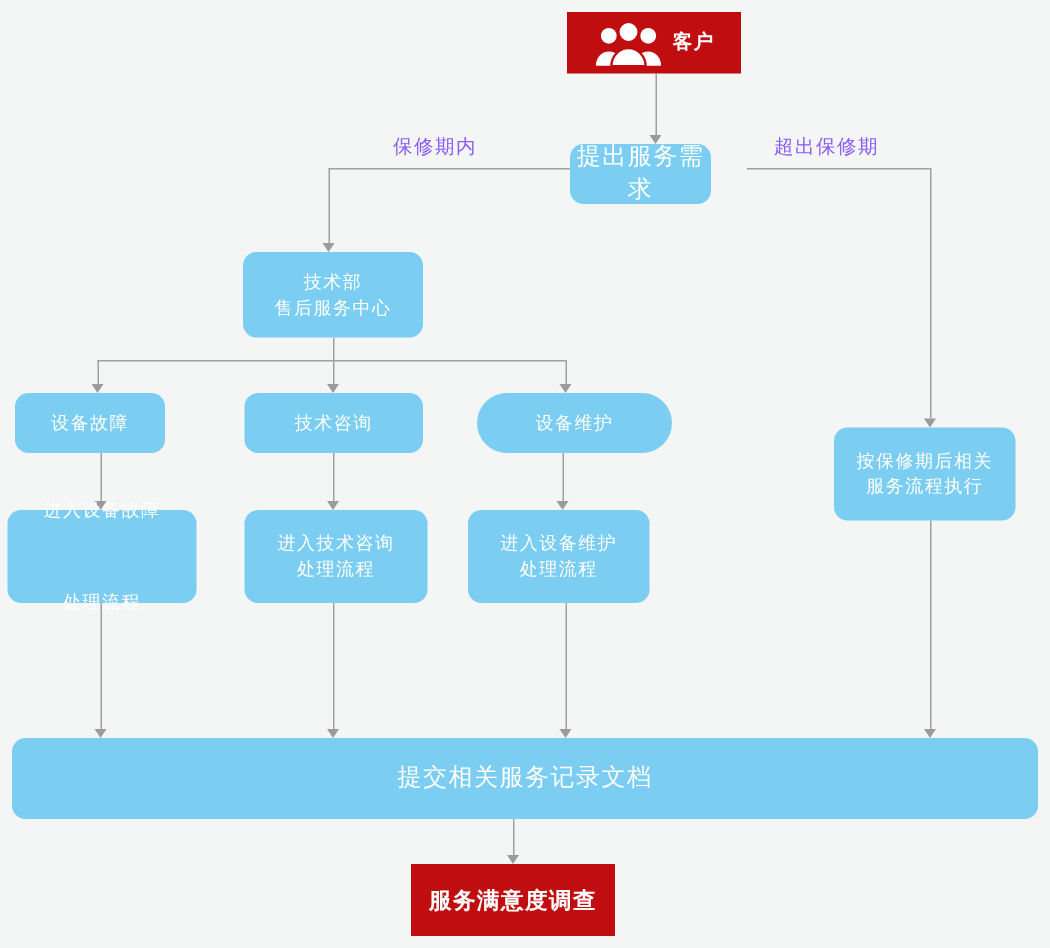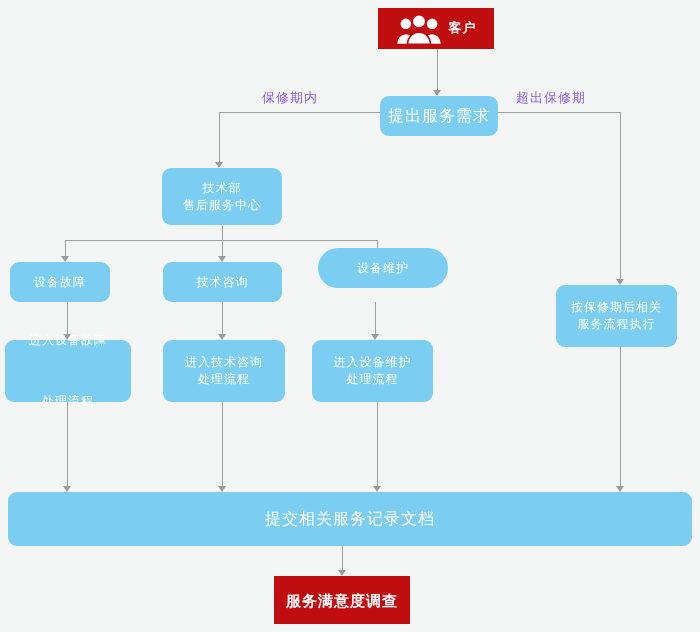--- a/index.html
+++ b/index.html
@@ -35,25 +35,25 @@
     background:#c00d10;
     border-radius:0;
     font-weight:bold;
   }
   .node-customer {
     left:378px; top:8px; width:116px; height:41px;
     flex-direction:row;
     gap:7px;
     font-size:13px;
   }
-  .node-request   { left:380px; top:96px;  width:118px; height:40px; font-size:16px; }
+  .node-request   { left:380px; top:96px;  width:94px; height:40px; font-size:16px; }
   .node-tech      { left:162px; top:168px; width:120px; height:57px; }
   .node-fault     { left:10px;  top:262px; width:100px; height:40px; }
   .node-consult   { left:163px; top:262px; width:119px; height:40px; }
-  .node-maintain  { left:318px; top:248px; width:130px; height:40px;border-radius:20px; }
+  .node-maintain  { left:318px; top:262px; width:130px; height:40px;border-radius:20px; }
   .node-fault-p   { left:5px;   top:340px; width:126px; height:62px;gap:44px; }
   .node-consult-p { left:163px; top:340px; width:122px; height:62px; }
   .node-maintain-p{ left:312px; top:340px; width:121px; height:62px; }
   .node-warranty  { left:556px; top:285px; width:121px; height:62px; }
   .node-bar       { left:8px;   top:492px; width:684px; height:54px; font-size:16px; }
   .node-survey    { left:274px; top:576px; width:136px; height:48px; font-size:15px; letter-spacing:1px; }
 
   .vline, .hline { position:absolute; background:#a0a0a0; }
   .vline { width:1px; }
   .hline { height:1px; }

